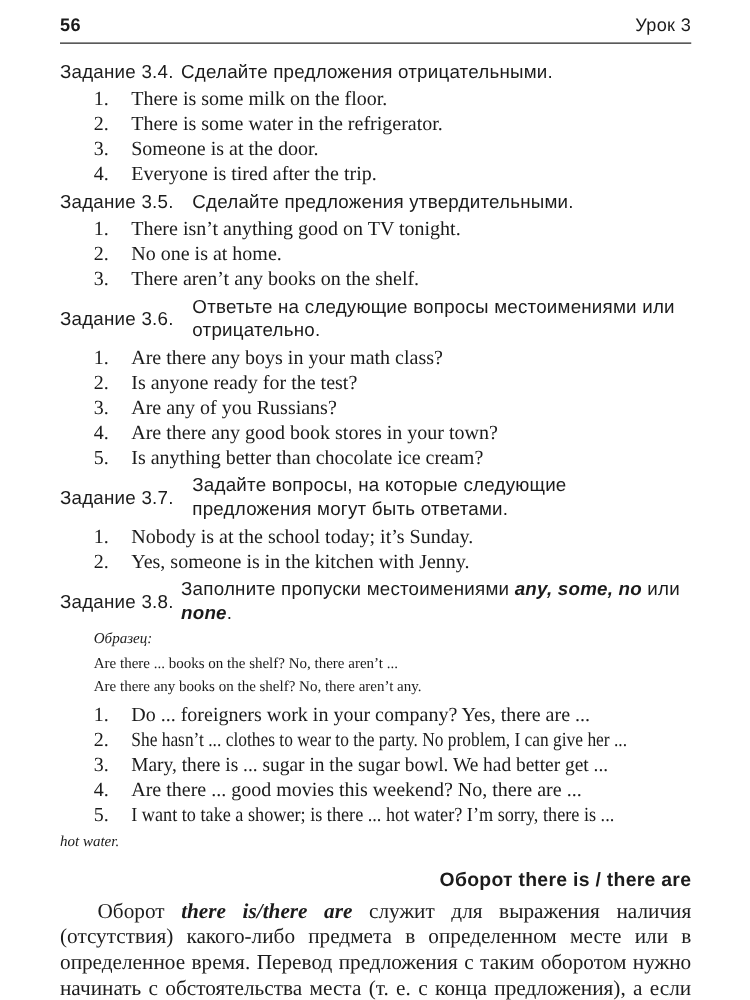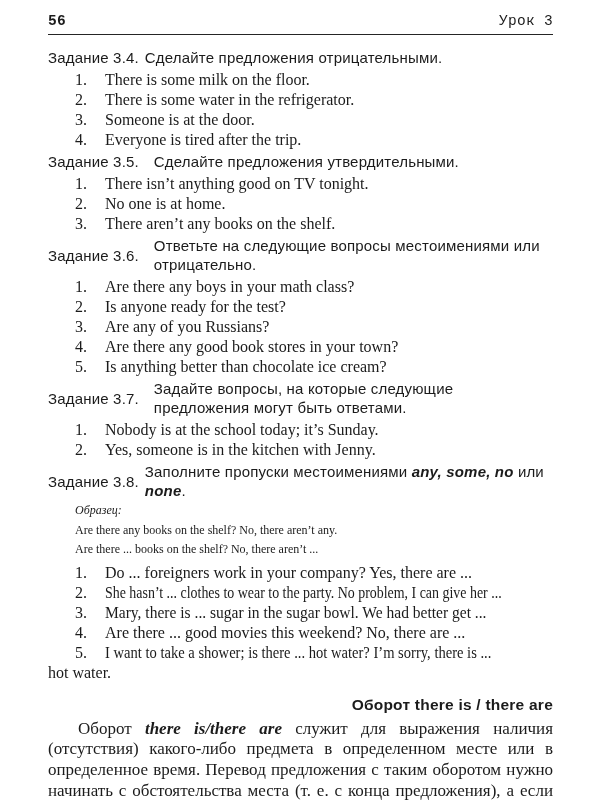--- a/index.html
+++ b/index.html
@@ -7,21 +7,21 @@
   .page {
     width:600px; height:800px; margin:0 auto; background:#ffffff;
     color:#1b1b1b; overflow:hidden; position:relative;
     font-family:"Liberation Serif", serif;
   }
   .inner { margin:0 47px 0 48px; }
   
   .hdr {
     display:flex; justify-content:space-between; align-items:baseline;
     padding:13px 0 5px 0; border-bottom:1.6px solid #252525;
-    font-family:Liberation Mono, monospace; font-size:14.5px; letter-spacing:.02em;
+    font-family:Liberation Sans, sans-serif; font-size:14.5px; letter-spacing:.02em;
   }
   .hdr .pgnum { font-weight:bold; }
   
   .task { margin-top:2px; }
   .task.first { margin-top:13px; }
   .task-heading {
     display:flex; align-items:center;
     font-family:"Liberation Sans", sans-serif; font-size:15px; line-height:19px;
     letter-spacing:.012em;
   }
@@ -33,21 +33,21 @@
   .items { list-style:none; margin-top:3px; }
   .item { display:flex; font-size:16px; line-height:20px; }
   .item .num { flex:none; width:19px; margin-left:27px; }
   .item .txt { margin-left:11px; white-space:nowrap; }
   .txt.sq97 { display:inline-block; transform:scaleX(.97); transform-origin:0 50%; }
   .txt.sq91 { display:inline-block; transform:scaleX(.91); transform-origin:0 50%; }
   .txt.sq87 { display:inline-block; transform:scaleX(.87); transform-origin:0 50%; }
   
   .sample { margin:1px 0 0 27px; font-size:12px; line-height:19.5px; }
   .sample-label { font-style:italic; }
-  .cont { font-size:16px; line-height:20px; }
+  .cont { font-size:12px; line-height:20px;font-style:italic; }
   
   .section-heading {
     margin-top:12px; text-align:right;
     font-family:"Liberation Sans", sans-serif; font-weight:bold;
     font-size:15.5px; line-height:19px; letter-spacing:.015em;
   }
   .theory {
     margin-top:5px; font-size:17px; line-height:20.8px;
     text-align:justify; text-indent:30px;
   }
@@ -155,22 +155,22 @@
       </ol>
     </section>
 
     <section class="task">
       <div class="task-heading">
         <span class="task-label">Задание 3.8.</span>
         <span class="task-title"><span>Заполните пропуски местоимениями </span><span class="bi">any, some, no</span><span> или </span><span class="bi">none</span><span>.</span></span>
       </div>
       <div class="sample">
         <div class="sample-label">Образец:</div>
+        <div class="sample-line">Are there ... books on the shelf? No, there aren’t ...</div>
         <div class="sample-line">Are there any books on the shelf? No, there aren’t any.</div>
-        <div class="sample-line">Are there ... books on the shelf? No, there aren’t ...</div>
       </div>
       <ol class="items">
         <li class="item">
             <span class="num">1.</span>
             <span class="txt">Do ... foreigners work in your company? Yes, there are ...</span>
           </li>
         <li class="item">
             <span class="num">2.</span>
             <span class="txt sq87">She hasn’t ... clothes to wear to the party. No problem, I can give her ...</span>
           </li>

